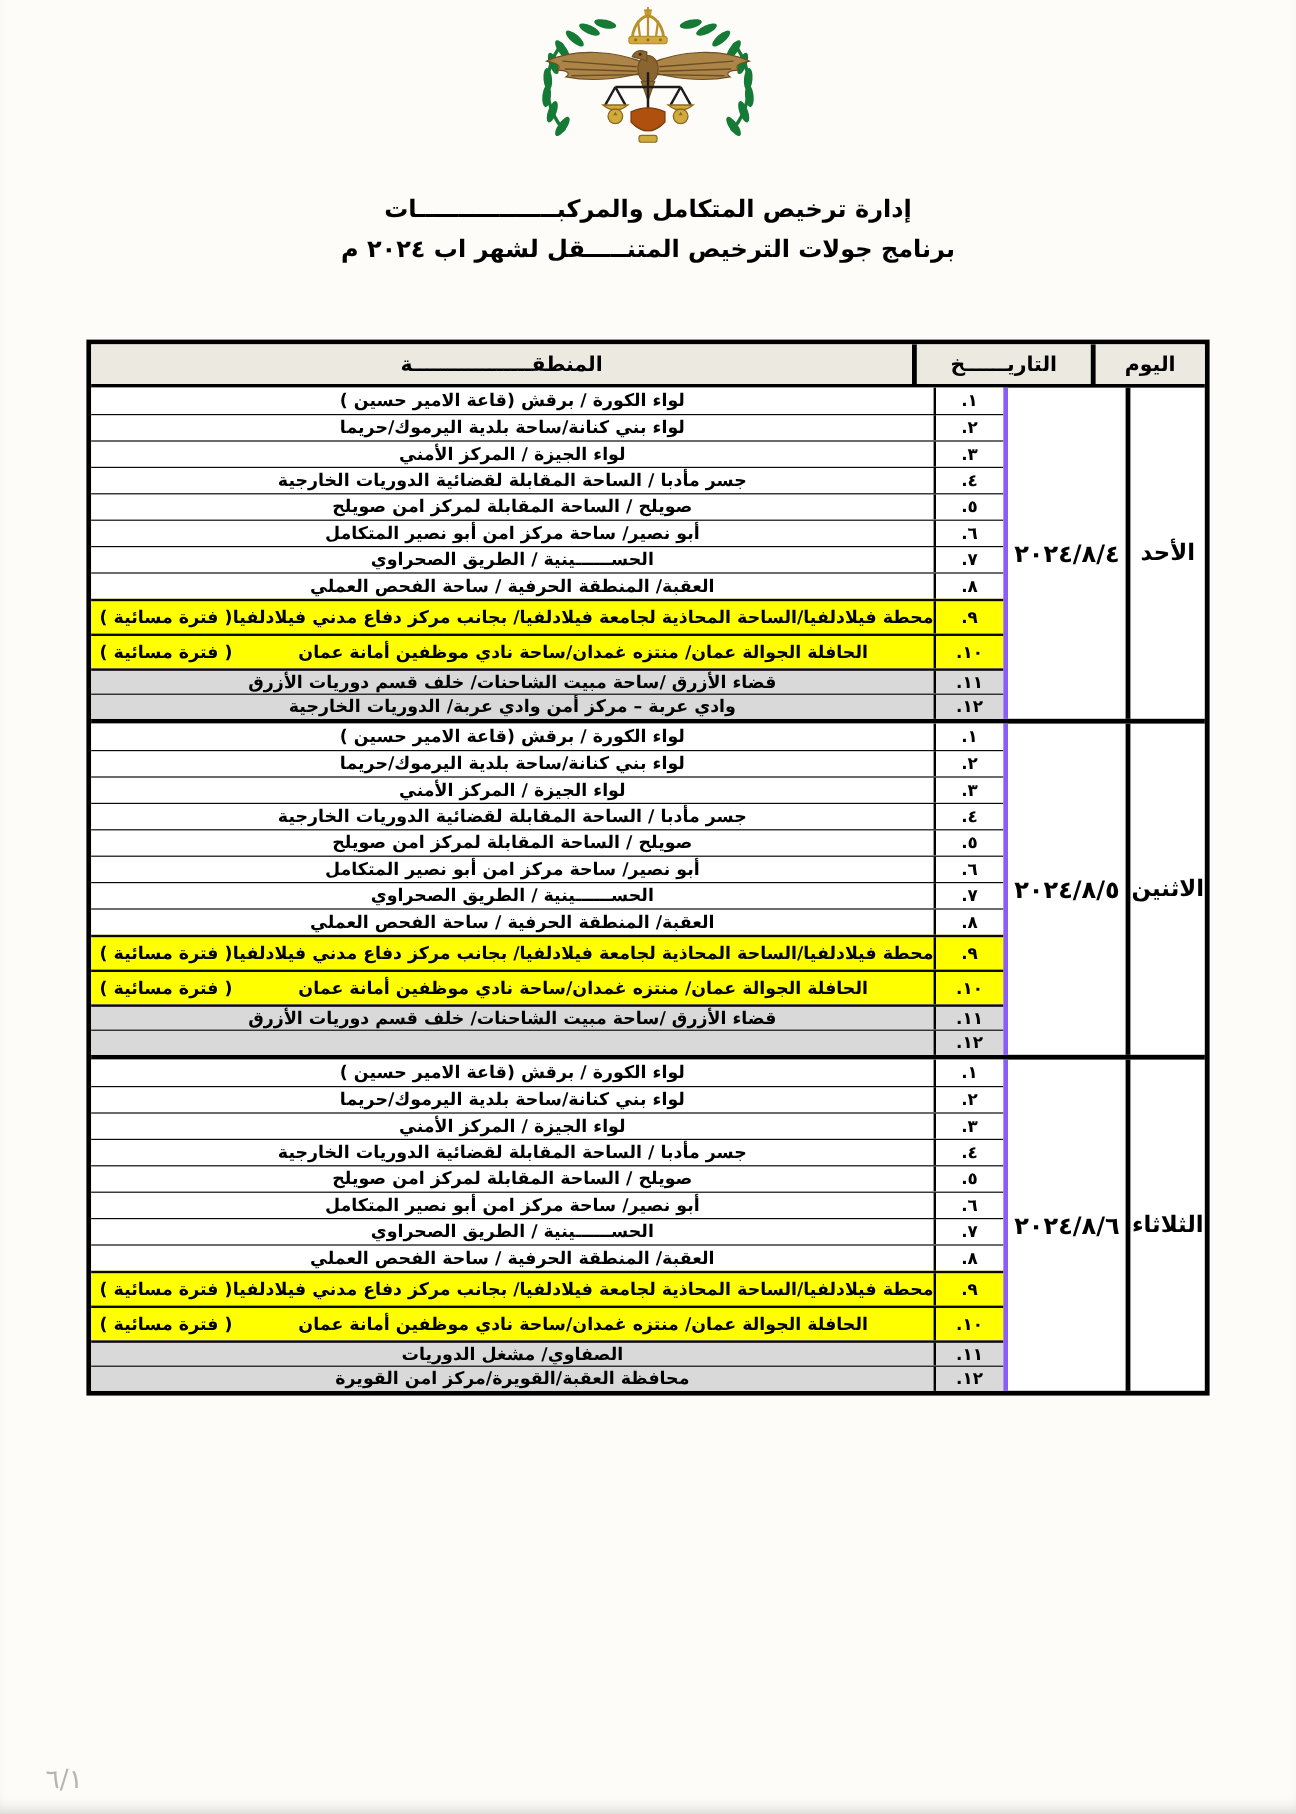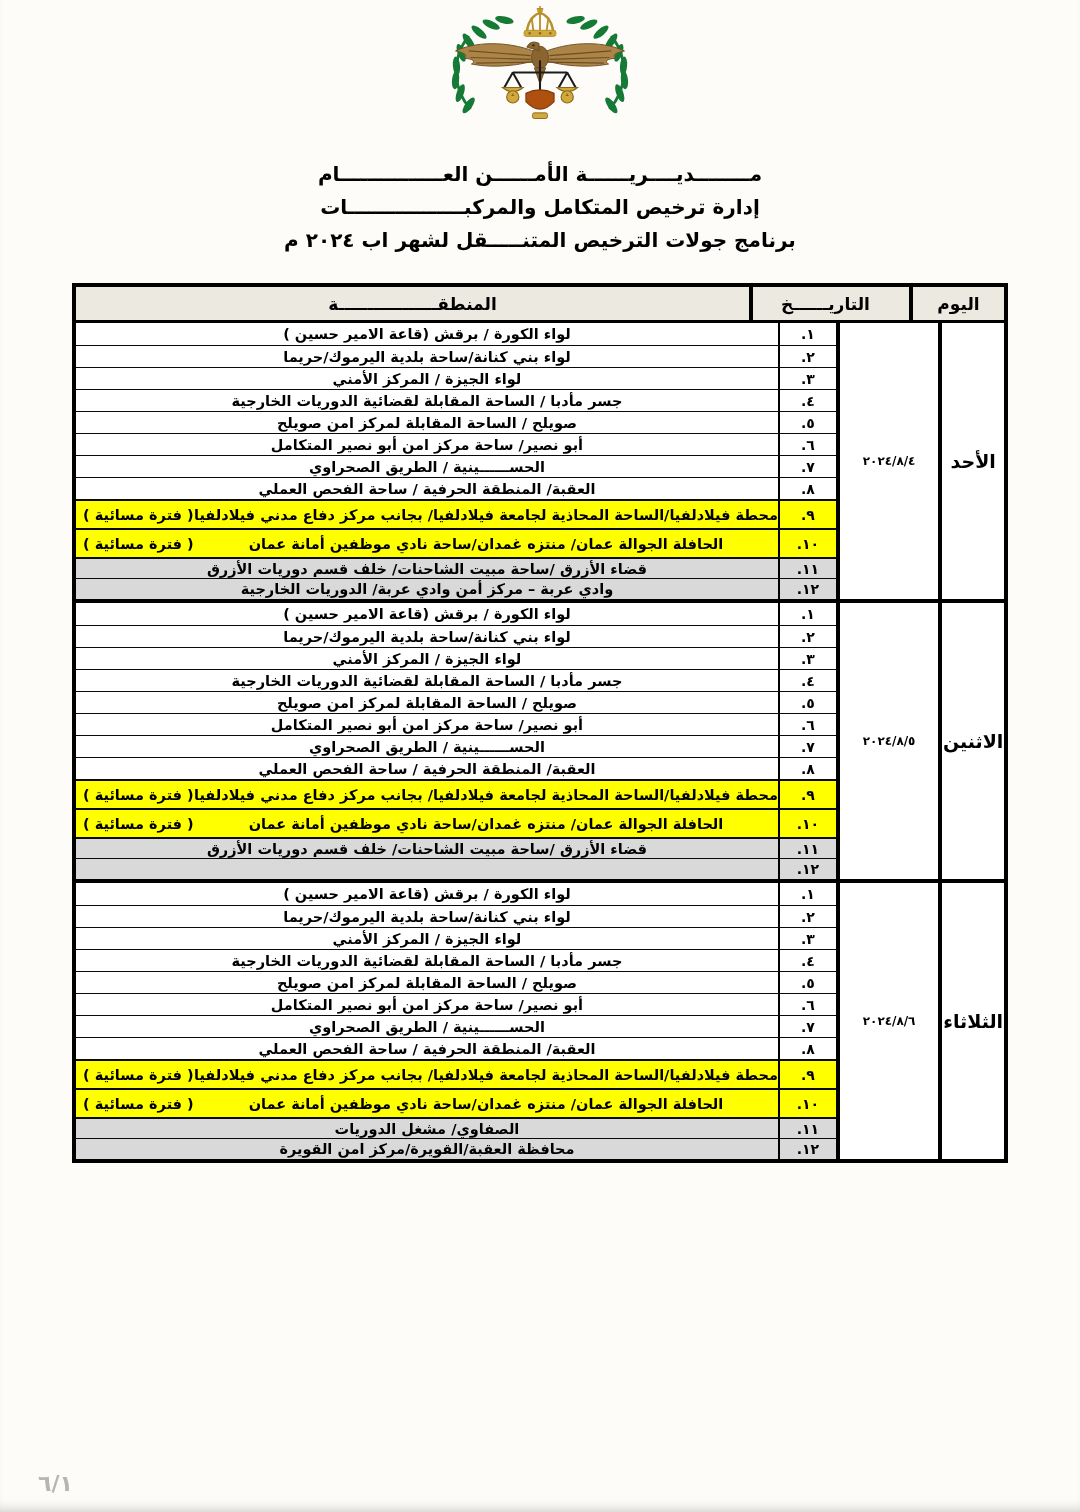--- a/index.html
+++ b/index.html
@@ -10,45 +10,45 @@
   .logo { position:absolute; top:4px; left:50%; transform:translateX(-50%); }
 
   .titles { position:absolute; top:158px; left:0; width:100%; text-align:center; direction:rtl; }
   .titles div { font-size:20px; line-height:33px; letter-spacing:.2px; }
 
   .table { position:absolute; top:283px; right:72px; width:936px; direction:rtl;
            border:4px solid #000; background:#fff; }
 
   .thead { display:flex; height:36px; background:#ece9e0; border-bottom:3px solid #000; }
   .th { display:flex; align-items:center; justify-content:center; font-size:17px; }
-  .th-day  { width:95px;  border-left:4px solid #000;margin-left:11px; }
+  .th-day  { width:95px;  border-left:4px solid #000; }
   .th-date { width:149px; border-left:4px solid #000; }
   .th-area { flex:1;border-radius:11px; }
 
   .section { display:flex; align-items:stretch; }
   .section + .section { border-top:4px solid #000; }
   .day-cell  { width:95px;  border-left:4px solid #000; display:flex; align-items:center; justify-content:center; font-size:19px; }
-  .date-cell { width:149px; border-left:4px solid #000000; display:flex; align-items:center; justify-content:center; font-size:12px;text-align:center; }
+  .date-cell { width:149px; border-left:4px solid #8b5cf6; display:flex; align-items:center; justify-content:center; font-size:20px;text-align:center; }
   .rows { flex:1; display:flex; flex-direction:column; }
 
   .row { display:flex; height:22px; background:#fff; }
   .row + .row { border-top:1.5px solid #0a0a0a; }
   .row.bg-y { height:29px; background:#ffff00; }
   .row.bg-g { height:21px; background:#d9d9d9; }
   .row.bg-y + .row, .row + .row.bg-y { border-top-width:2.5px; }
 
   .num { width:58px; border-left:2px solid #000; display:flex; align-items:center; justify-content:center;
          font-size:14px; }
   .txt { flex:1; position:relative; display:flex; align-items:center; justify-content:center;
          font-size:14.5px; white-space:nowrap; overflow:hidden; }
   .row.has-note .txt { padding-left:118px; }
   .note { position:absolute; left:7px; top:50%; transform:translateY(-50%); font-size:14.5px; }
 
   .pagenum { position:absolute; left:38px; bottom:16px; direction:ltr;
-             color:#b6b5b2; font-size:22px; font-weight:700; }
+             color:#b6b5b2; font-size:22px; font-weight:400; }
 </style>
 </head>
 <body>
 
 <div class="page">
 
   <div class="logo">
     <svg width="210" height="122" viewBox="0 0 220 130" xmlns="http://www.w3.org/2000/svg">
 
       <g fill="#157a36" stroke="none">
@@ -108,21 +108,20 @@
         <circle cx="139" cy="99" r="6.5"></circle>
         <path d="M81,95 l1.8,3 h-3.6 Z M139,95 l1.8,3 h-3.6 Z" fill="#8a6a1e" stroke="none"></path>
       </g>
 
       <path d="M95,95 Q110,88 125,95 L125,104 Q110,120 95,104 Z" fill="#b0500f" stroke="#7d3a0a" stroke-width="1.2"></path>
       <rect x="102" y="116" width="16" height="6" rx="2" fill="#d2a93c" stroke="#8a6a1e"></rect>
     </svg>
   </div>
 
   <div class="titles">
-    <div>مــــــــديــــريــــــة الأمــــــن العـــــــــــــــام</div>
     <div>إدارة ترخيص المتكامل والمركبـــــــــــــــــات</div>
     <div>برنامج جولات الترخيص المتنـــــقل لشهر اب ٢٠٢٤ م</div>
   </div>
 
   <div class="table">
 
     <div class="thead">
       <div class="th th-day">اليوم</div>
       <div class="th th-date">التاريــــــخ</div>
       <div class="th th-area">المنطقـــــــــــــــــة</div>

